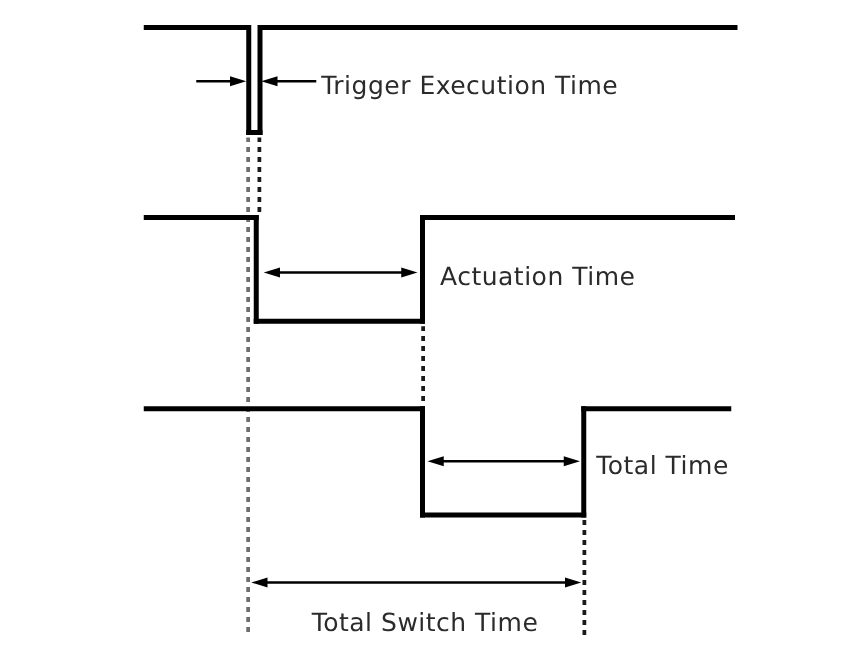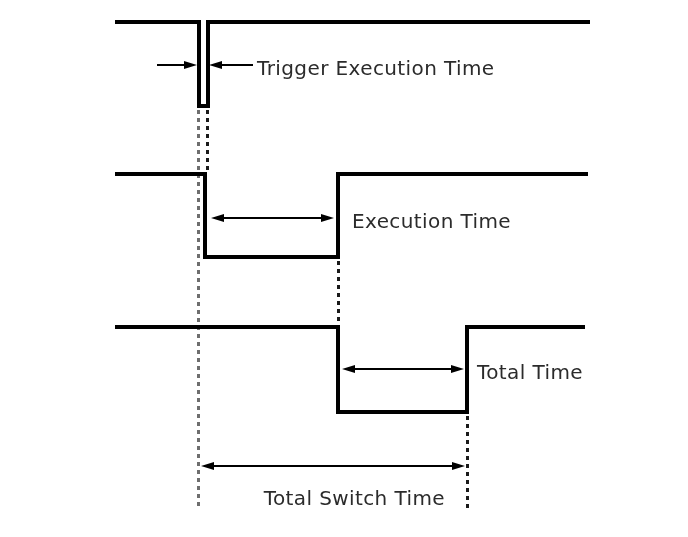--- a/index.html
+++ b/index.html
@@ -76,36 +76,36 @@
   <div>
     <div class="hline" style="left:115px; top:172px; width:92px; height:4px;"></div>
     <div class="vline" style="left:203px; top:172px; width:4px; height:87px;"></div>
     <div class="hline" style="left:203px; top:255px; width:137px; height:4px;"></div>
     <div class="vline" style="left:336px; top:172px; width:4px; height:87px;"></div>
     <div class="hline" style="left:336px; top:172px; width:252px; height:4px;"></div>
 
     <div class="arrowhead point-left" style="left:211px; top:214px;"></div>
     <div class="thin" style="left:222px; top:217px; width:101px; height:2px;"></div>
     <div class="arrowhead point-right" style="left:321px; top:214px;"></div>
-    <span class="lbl" style="left:352px; top:208px;">Execution Time</span>
+    <span class="lbl" style="left:352px; top:208px;">Actuation Time</span>
   </div>
 
   <div>
     <div class="hline" style="left:115px; top:325px; width:225px; height:4px;"></div>
     <div class="vline" style="left:336px; top:325px; width:4px; height:89px;"></div>
     <div class="hline" style="left:336px; top:410px; width:133px; height:4px;"></div>
     <div class="vline" style="left:465px; top:325px; width:4px; height:89px;"></div>
     <div class="hline" style="left:465px; top:325px; width:120px; height:4px;"></div>
 
     <div class="arrowhead point-left" style="left:342px; top:365px;"></div>
     <div class="thin" style="left:353px; top:368px; width:100px; height:2px;"></div>
     <div class="arrowhead point-right" style="left:451px; top:365px;"></div>
     <span class="lbl" style="left:477px; top:359px;">Total Time</span>
   </div>
 
   <div>
     <div class="arrowhead point-left" style="left:201px; top:462px;"></div>
     <div class="thin" style="left:212px; top:465px; width:242px; height:2px;"></div>
     <div class="arrowhead point-right" style="left:452px; top:462px;"></div>
-    <span class="lbl" style="left:235px; top:485px; width:210px; text-align:right;">Total Switch Time</span>
+    <span class="lbl" style="left:235px; top:485px; width:210px; text-align:center;">Total Switch Time</span>
   </div>
 
 </div>
 
 </body></html>

